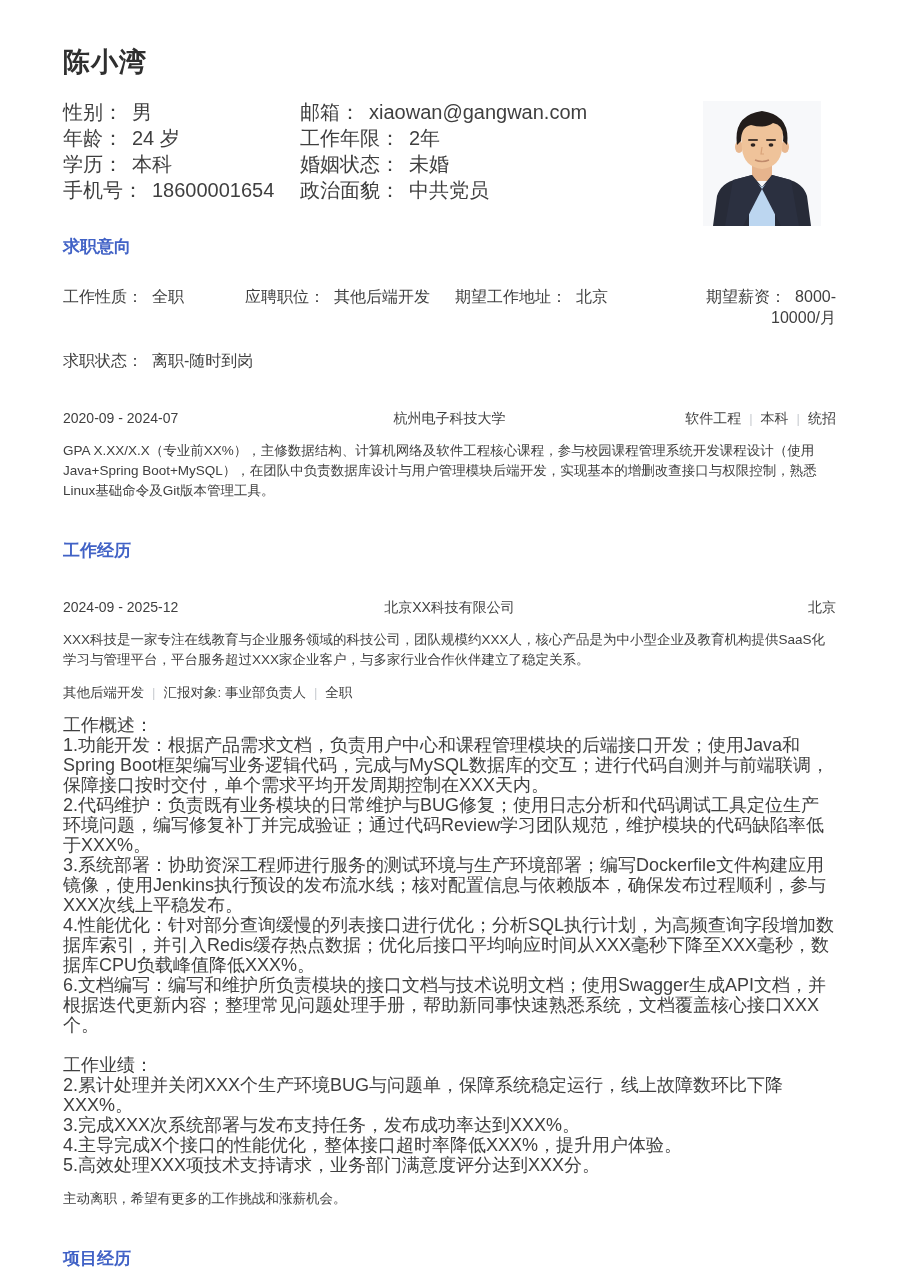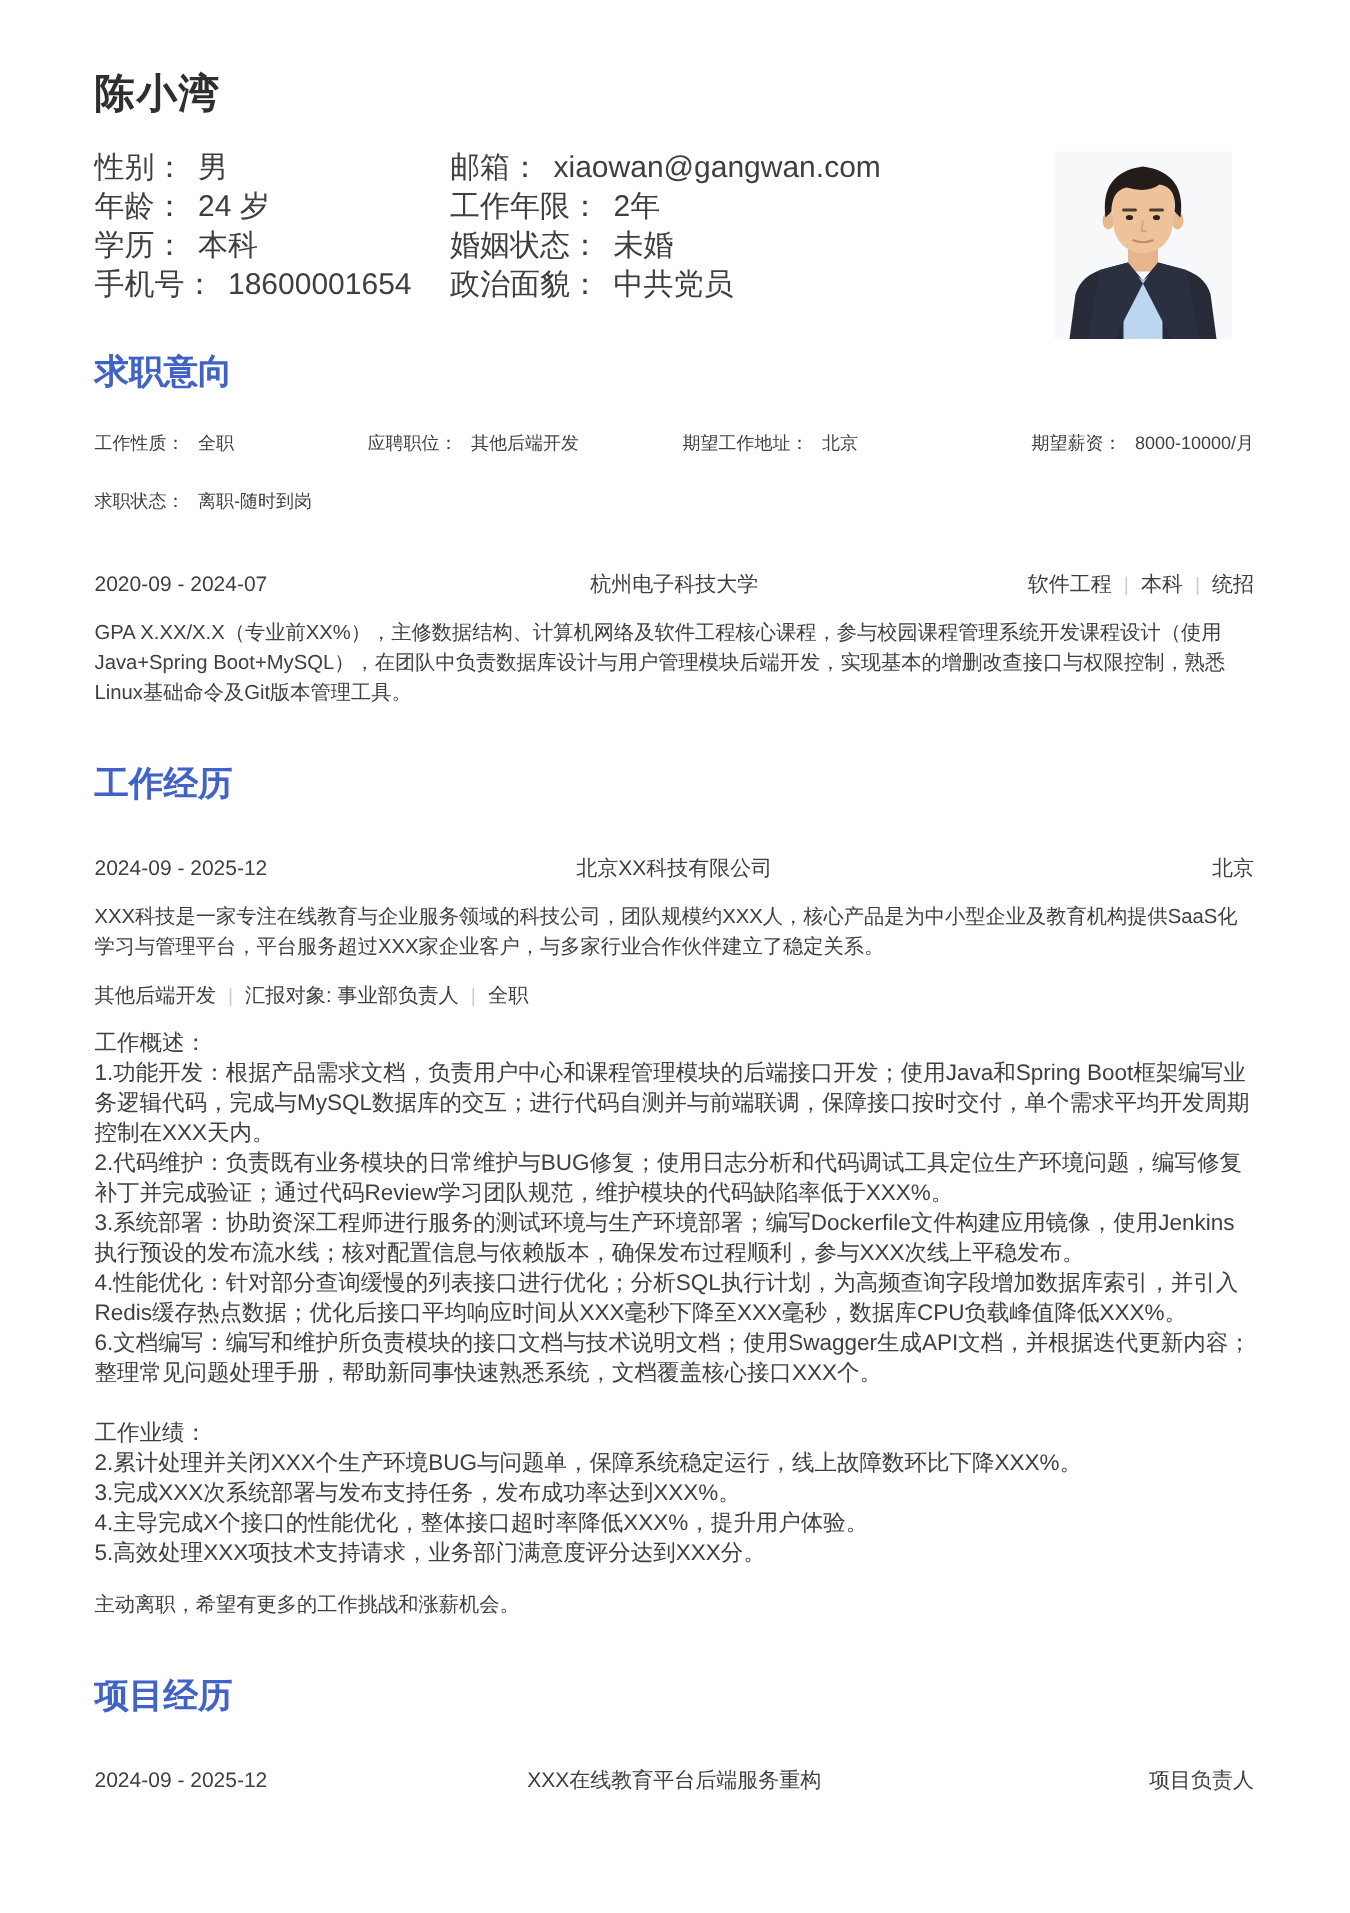--- a/index.html
+++ b/index.html
@@ -22,41 +22,41 @@
     width: 118px; height: 125px; overflow: hidden; background: #f7f8f9;
   }
   .info { display: flex; margin-top: 19px; }
   .info-col { font-size: 20px; line-height: 26px; }
   .info-col.first { width: 237px; }
   .fld-lbl { color: #3f3f3f; }
   .fld-val { margin-left: 9px; color: #3f3f3f; }
 
   
   .section-title {
-    font-size: 23px; font-weight: bold; color: #4162c6; margin: 0; line-height: 20px;
+    font-size: 17px; font-weight: bold; color: #4162c6; margin: 0; line-height: 20px;
   }
   .mt-sec1 { margin-top: 34px; }
   .mt-sec  { margin-top: 40px; }
 
-  .intent-row { display: flex; font-size: 12px; margin-top: 30px; }
+  .intent-row { display: flex; font-size: 16px; margin-top: 30px; }
   .intent-row.second { margin-top: 22px; }
   .ic-1 { width: 182px; }
   .ic-2 { width: 210px; }
   .ic-3 { width: 205px; }
   .ic-4 { flex: 1; text-align: right; }
 
   .exp-row { display: flex; align-items: baseline; font-size: 14px; margin-top: 26px; color: #3f3f3f; }
   .exp-left { width: 250px; }
   .exp-center { flex: 1; text-align: center; }
   .exp-right { width: 250px; text-align: right; margin-top: 12px; }
 
   .sep { color: #c9ccd1; margin: 0 8px; font-size: 13px; }
 
   .para { font-size: 13.5px; line-height: 20px; margin: 13px 0 0 0; color: #404040; }
-  .list { margin-top: 12px; font-size: 15px; line-height: 20px; color: #404040; }
+  .list { margin-top: 12px; font-size: 18px; line-height: 20px; color: #404040; }
   .list-title { font-size: 13.5px; line-height: 20px; margin-top: 13px; color: #404040; }
   .list-item { line-height: 20px; }
   .note { font-size: 13.5px; line-height: 20px; margin-top: 14px; color: #404040; }
 </style>
 </head>
 <body>
 
 <div class="page">
 
   <h1 class="name">陈小湾</h1>

